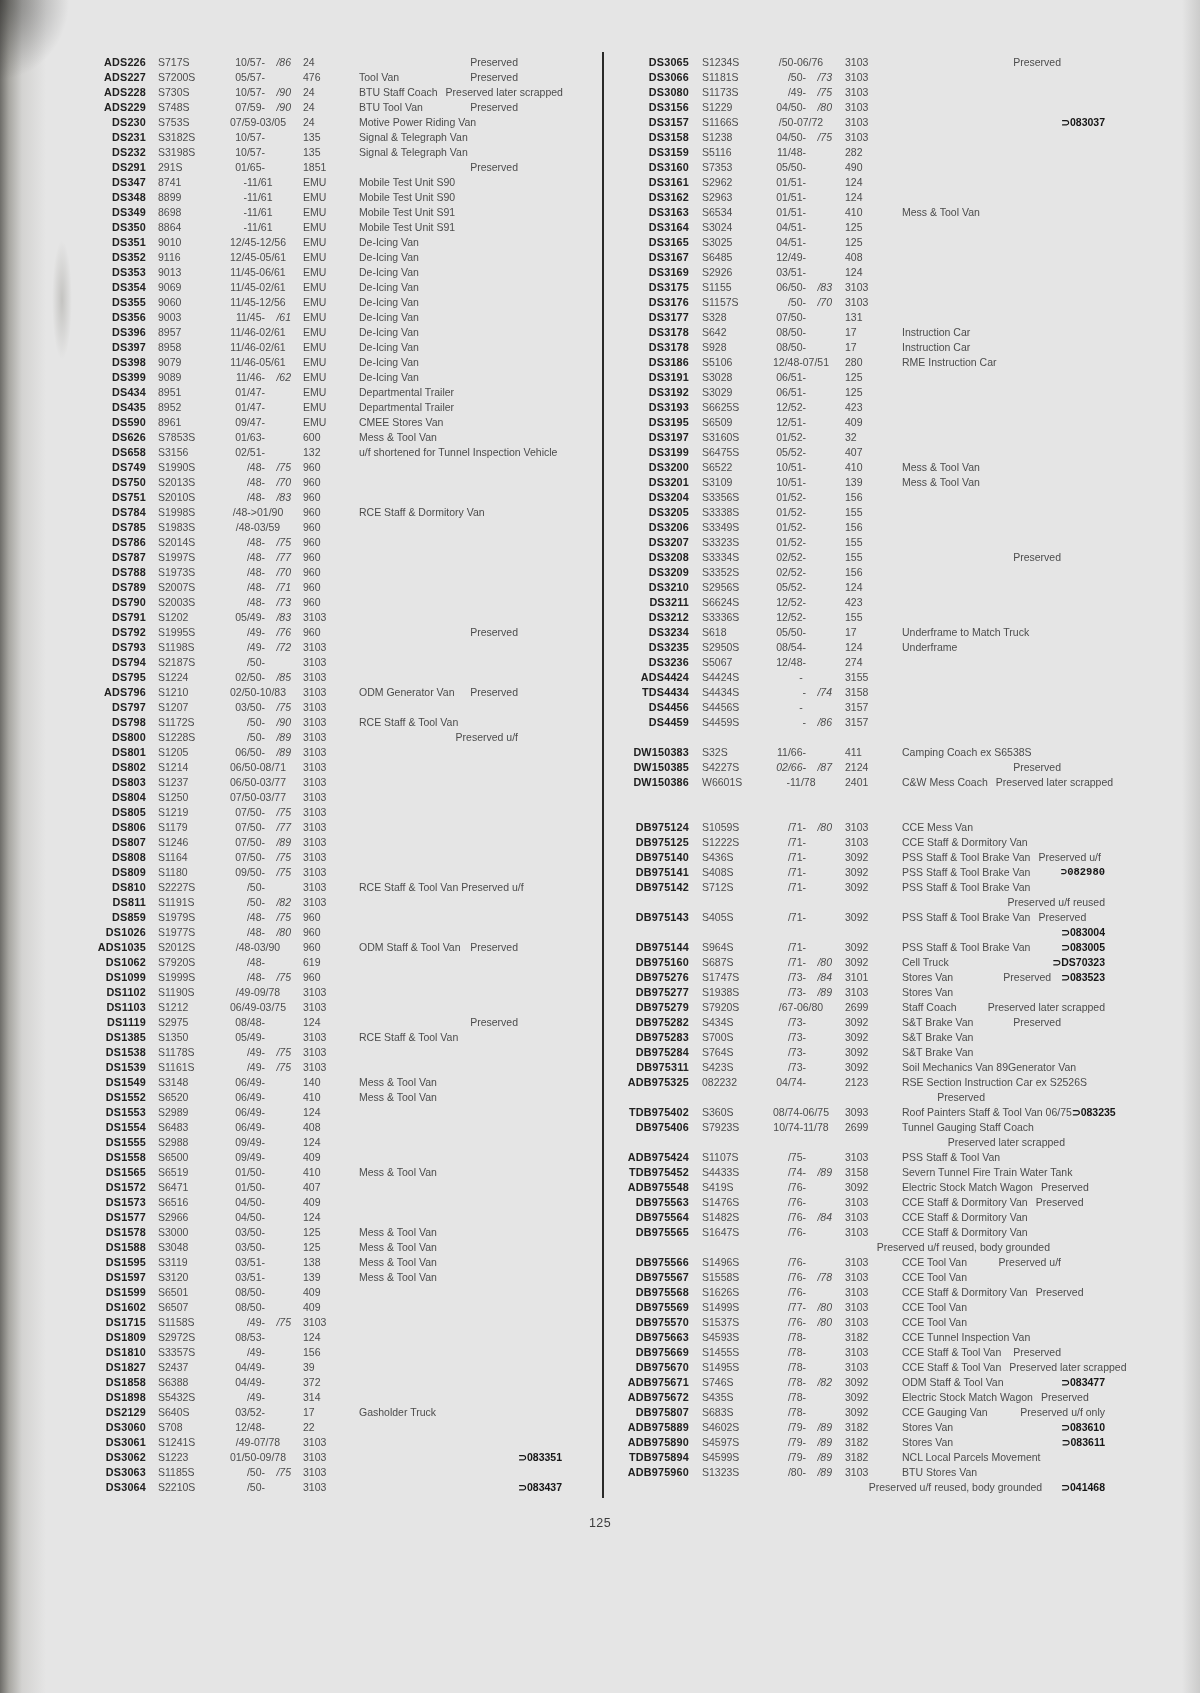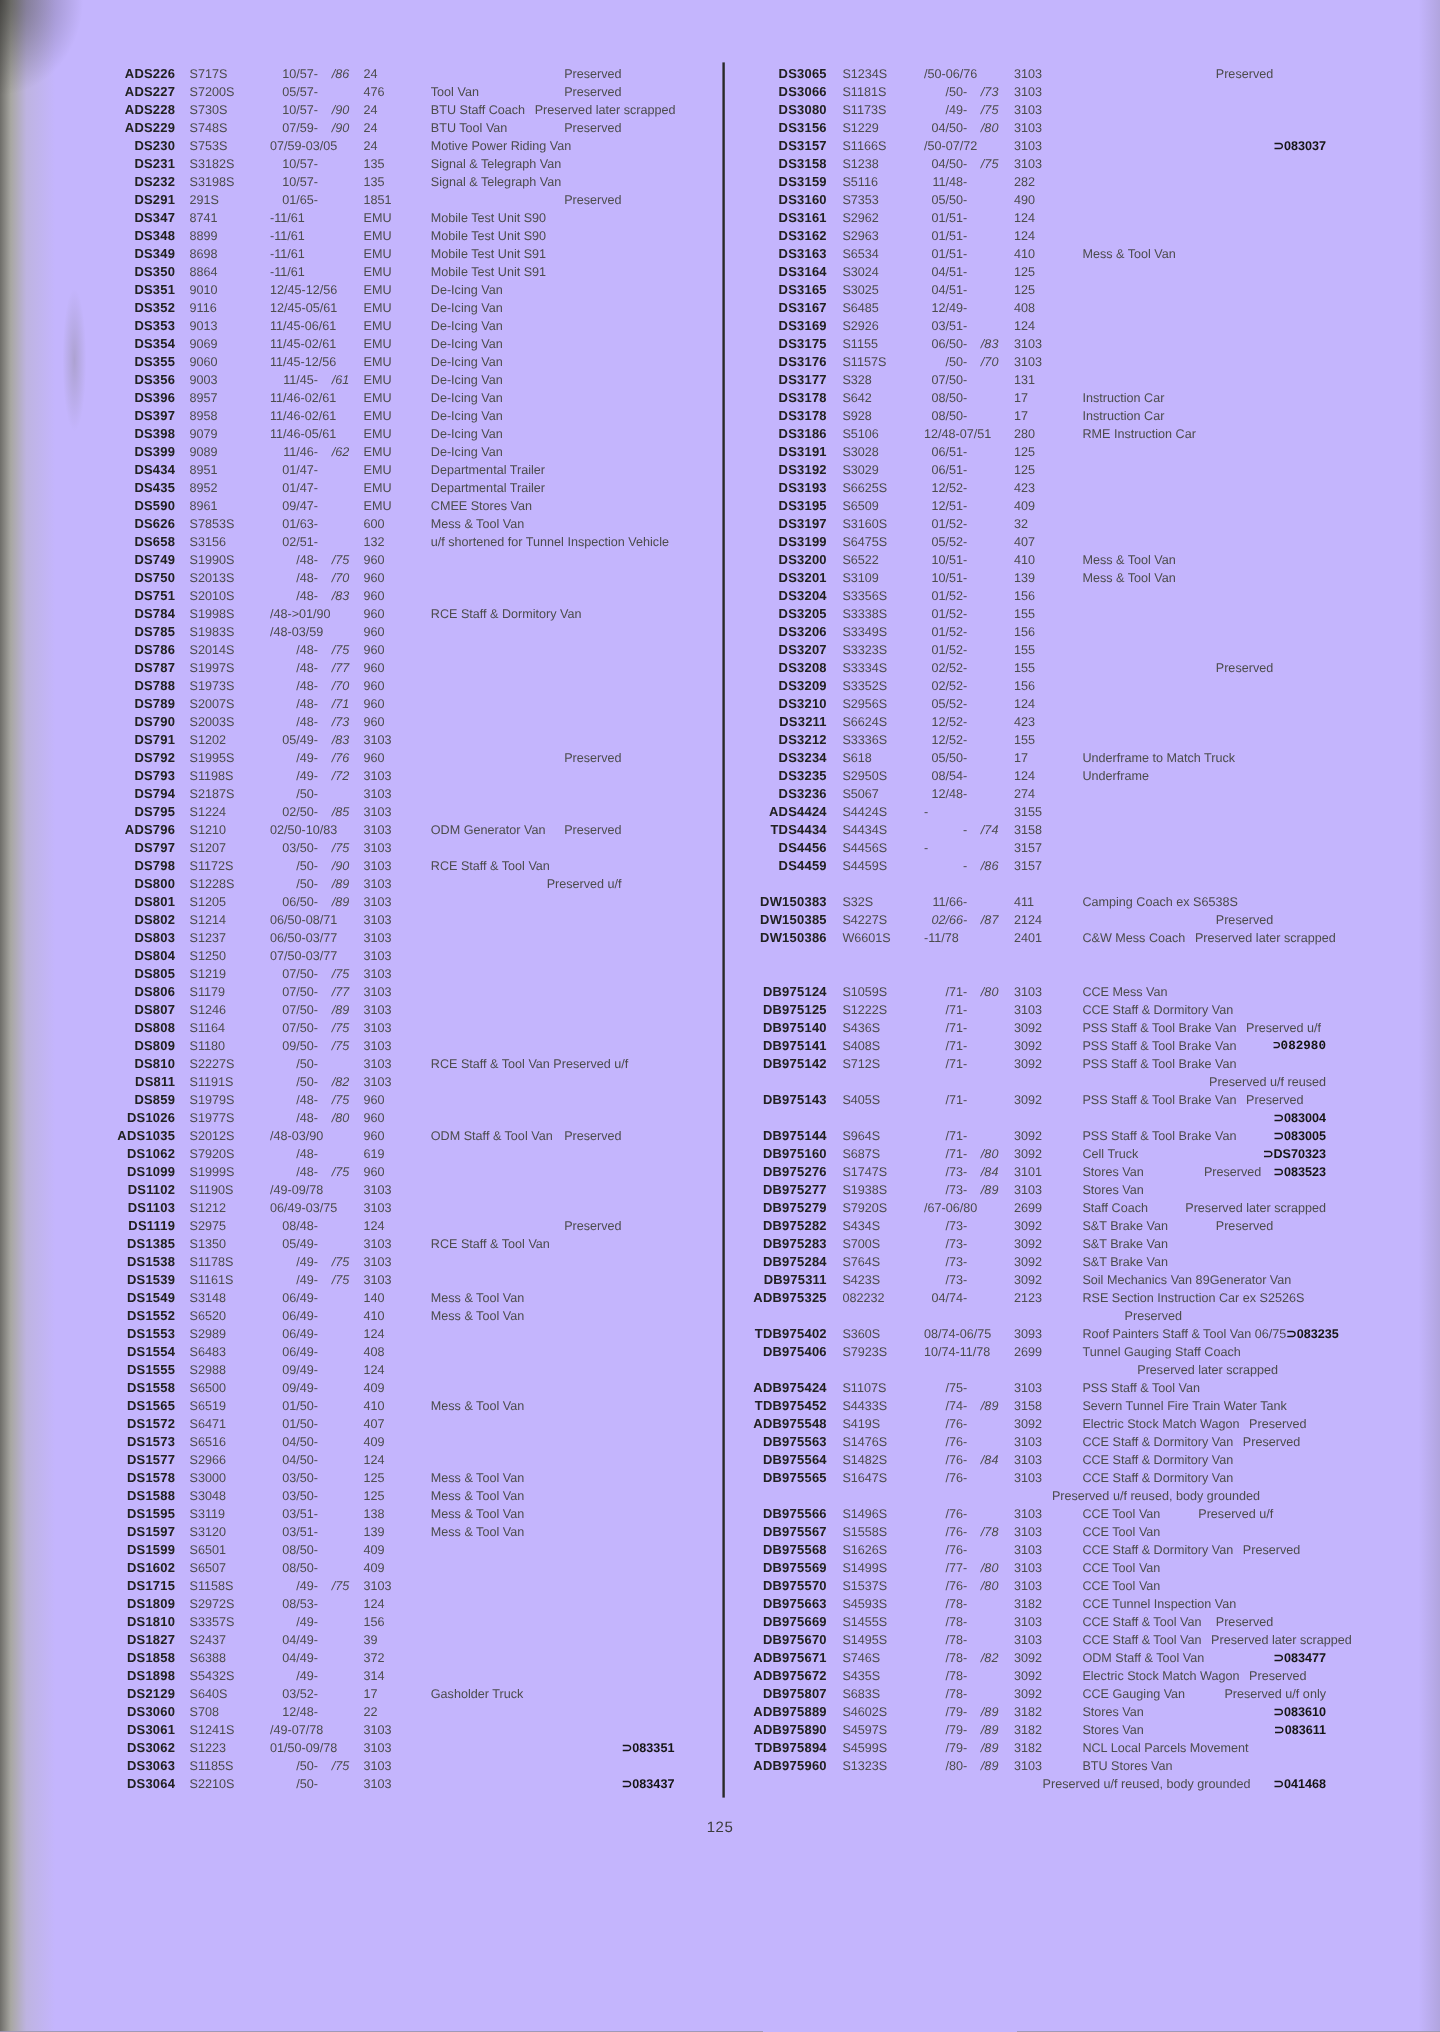--- a/index.html
+++ b/index.html
@@ -1,16 +1,16 @@
 <!DOCTYPE html>
 <html><head>
 <meta charset="utf-8">
 <style>
   html,body{margin:0;padding:0;background:#888;}
-  .page{position:relative;width:1200px;height:1693px;background:#c4b5fd;
+  .page{position:relative;width:1200px;height:1693px;background:#e5e5e5;
         font-family:"Liberation Sans",sans-serif;overflow:hidden;}
   .gutter{position:absolute;left:0;top:0;width:46px;height:100%;
         background:linear-gradient(to right,#6e6d69 0px,#a8a7a2 9px,rgba(178,177,172,.35) 22px,rgba(200,200,196,0) 46px);}
   .corner{position:absolute;left:0;top:0;width:70px;height:80px;
         background:radial-gradient(ellipse at 0% 0%,rgba(40,40,38,.55),rgba(40,40,38,0) 70%);}
   .smudge{position:absolute;left:52px;top:240px;width:20px;height:120px;border-radius:50%;
         background:radial-gradient(ellipse,rgba(120,118,110,.30),rgba(120,118,110,0) 70%);}
   .edge-right{position:absolute;right:0;top:0;width:18px;height:100%;
         background:linear-gradient(to left,rgba(90,90,86,.18),rgba(90,90,86,0));}
   .divider{position:absolute;left:602px;top:52px;width:2px;height:1446px;background:#2a2a28;}
@@ -18,21 +18,21 @@
   .col-left{left:88px;width:474px;}
   .col-right{left:616px;width:489px;}
   .row{display:grid;height:15px;}
   .col-left .row{grid-template-columns:58px 55px 66px 44px 1fr;column-gap:12px;}
   .col-right .row{grid-template-columns:73px 55px 62px 44px 1fr;column-gap:13px;}
   .cid{font-weight:bold;text-align:right;color:#212121;font-size:10.8px;letter-spacing:.2px;white-space:nowrap;}
   .cprev{white-space:nowrap;}
   .cdates{display:flex;}
   .d1{flex:1;text-align:right;white-space:nowrap;}
   .d2{width:26px;text-align:right;font-style:italic;white-space:nowrap;}
-  .djoin{width:100%;text-align:left;white-space:nowrap;}
+  .djoin{width:100%;text-align:center;white-space:nowrap;}
   .cdiag{white-space:nowrap;}
   .cdesc{display:flex;min-width:0;}
   .desc{white-space:nowrap;}
   .note{margin-left:auto;padding-left:8px;white-space:nowrap;}
   .note.inset{margin-right:44px;}
   .ref{font-weight:bold;color:#161616;white-space:nowrap;}
   .row-cont{display:flex;height:15px;}
   .row-cont .txt{margin-left:auto;white-space:nowrap;}
   .spacer{height:15px;}
   .pagenum{position:absolute;top:1516px;left:0;width:1200px;text-align:center;

